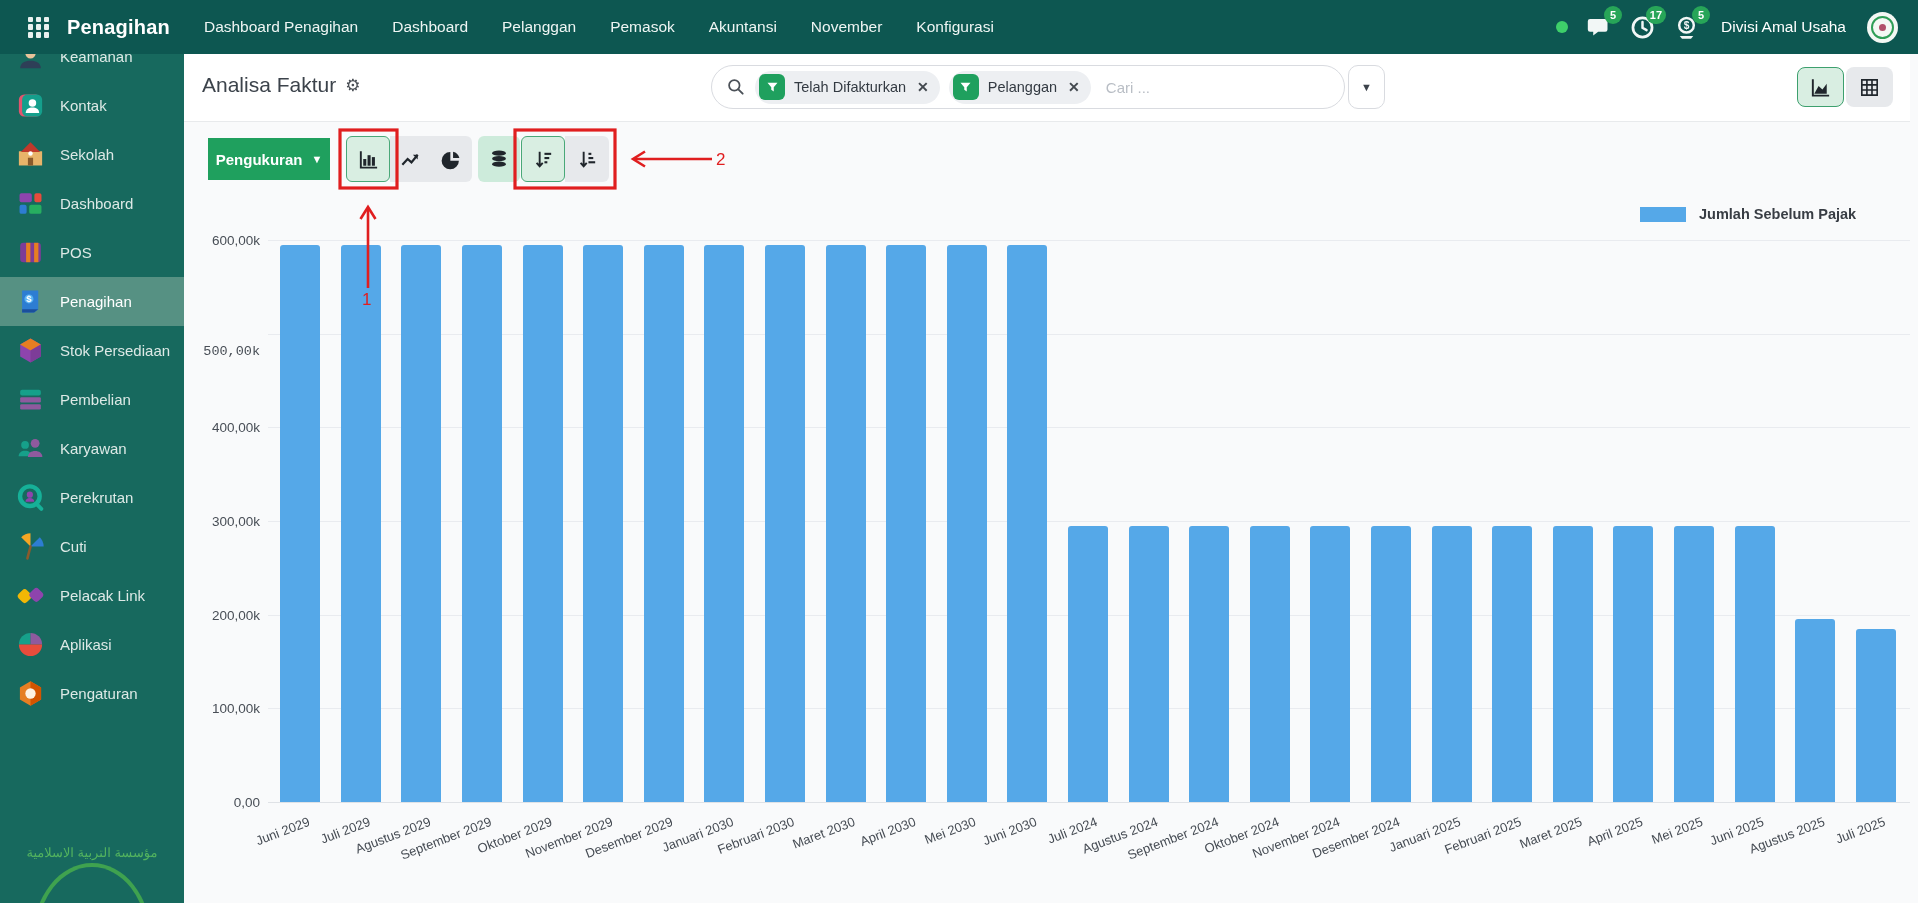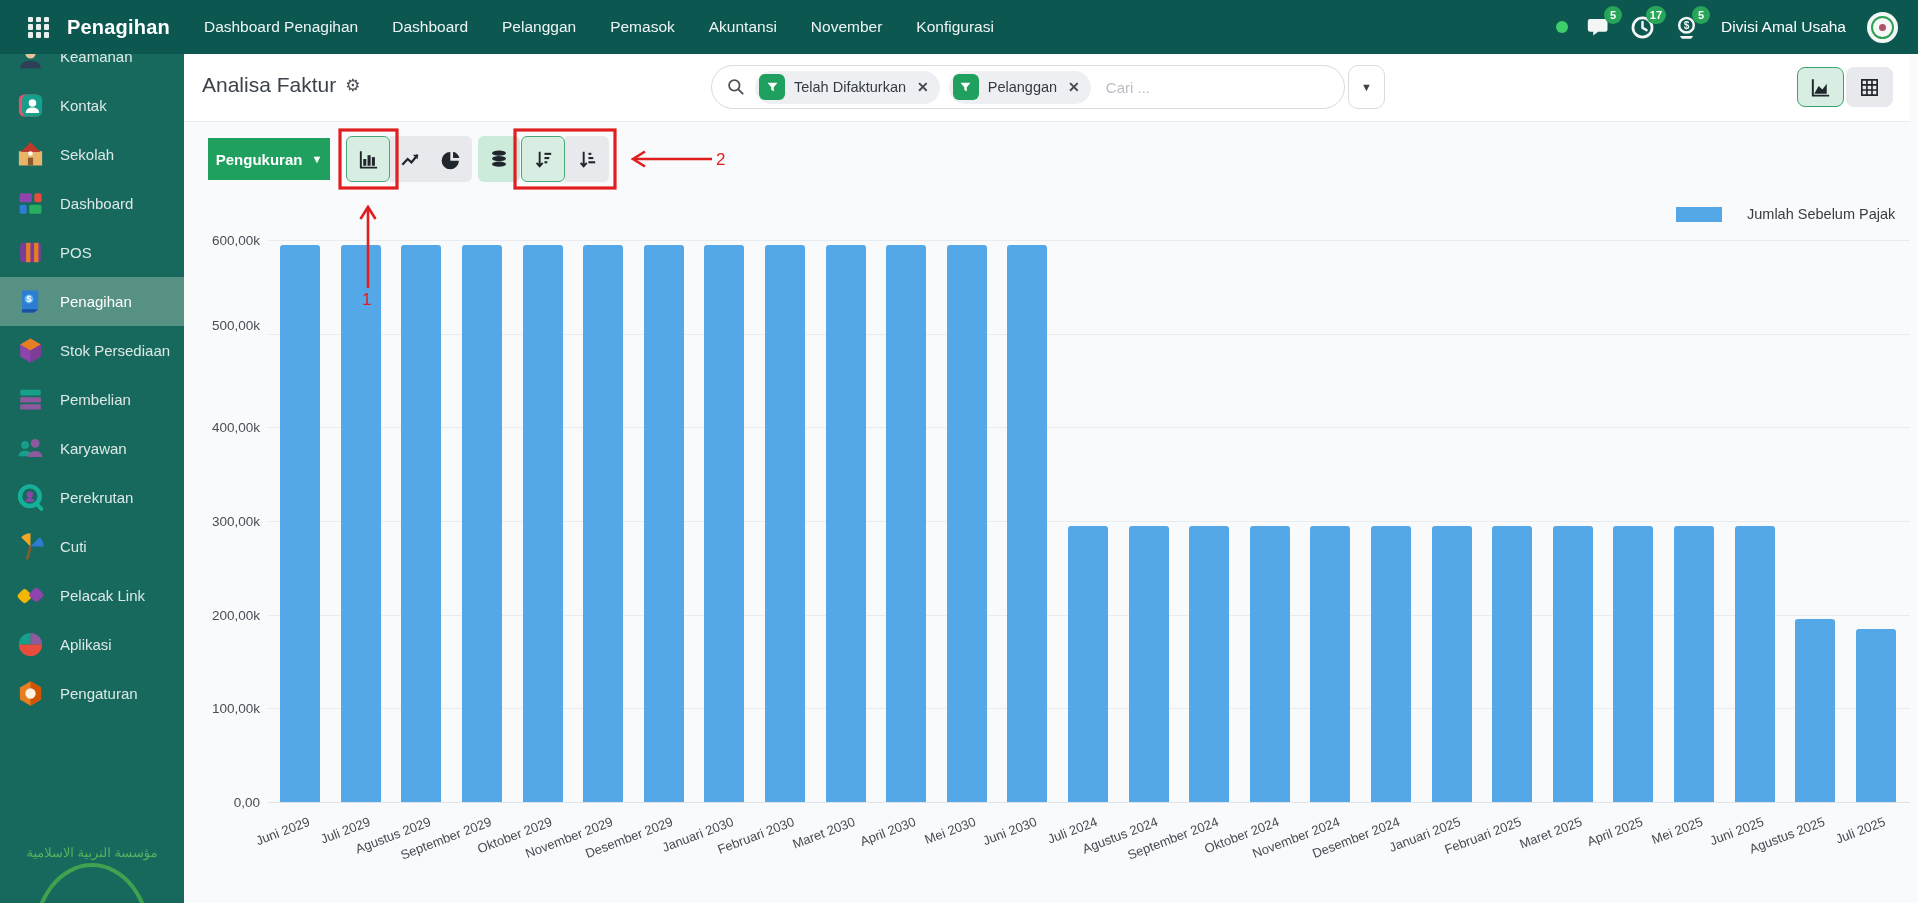--- a/index.html
+++ b/index.html
@@ -81,21 +81,21 @@
 
   
   .chart-layer { position:absolute; inset:0; z-index:5; }
   .gl { position:absolute; left:268px; width:1642px; height:1px; background:#e9ebef; }
   .gl.base { background:#dfe2e6; }
   .yl { position:absolute; left:186px; width:74px; text-align:right; font-size:13.5px; color:#484e56; transform:translateY(-50%); }
   .bar { position:absolute; background:#55a8e8; border-radius:3px 3px 0 0; }
   .xl-anchor { position:absolute; width:0; height:0; }
   .xl-anchor span { position:absolute; right:2px; top:0; white-space:nowrap; font-size:13px; color:#454b53;
                     transform:rotate(-21deg); transform-origin:100% 0; display:block; }
-  .legend { position:absolute; left:1676px; top:206px; display:flex; align-items:center; gap:25px; z-index:6; }
+  .legend { position:absolute; left:1640px; top:206px; display:flex; align-items:center; gap:13px; z-index:6;font-weight:bold; }
   .legend .swatch { width:46px; height:15px; background:#55a8e8; }
   .legend .ltext { font-size:14.5px; color:#383d44; }
 
   
   .anno { position:absolute; inset:0; z-index:50; pointer-events:none; }
 </style>
 </head>
 <body>
 
 <div class="navbar">
@@ -416,21 +416,21 @@
     <div class="yl" style="top: 802px;">0,00</div>
     <div class="gl" style="top: 708.333px;"></div>
     <div class="yl" style="top: 708.333px;">100,00k</div>
     <div class="gl" style="top: 614.667px;"></div>
     <div class="yl" style="top: 614.667px;">200,00k</div>
     <div class="gl" style="top: 521px;"></div>
     <div class="yl" style="top: 521px;">300,00k</div>
     <div class="gl" style="top: 427.333px;"></div>
     <div class="yl" style="top: 427.333px;">400,00k</div>
     <div class="gl" style="top: 333.667px;"></div>
-    <div class="yl" style="top: 325px;">500,00k</div>
+    <div class="yl" style="top: 351px; font-family: Liberation Mono, monospace;">500,00k</div>
     <div class="gl" style="top: 240px;"></div>
     <div class="yl" style="top: 240px;">600,00k</div>
     <div class="bar" style="left: 280.296px; width: 40px; top: 245px; height: 557px; background: rgb(85, 168, 232);"></div>
     <div class="xl-anchor" style="left: 308.296px; top: 814px;">
       <span>Juni 2029</span>
     </div>
     <div class="bar" style="left: 340.889px; width: 40px; top: 245px; height: 557px; background: rgb(85, 168, 232);"></div>
     <div class="xl-anchor" style="left: 368.889px; top: 814px;">
       <span>Juli 2029</span>
     </div>

